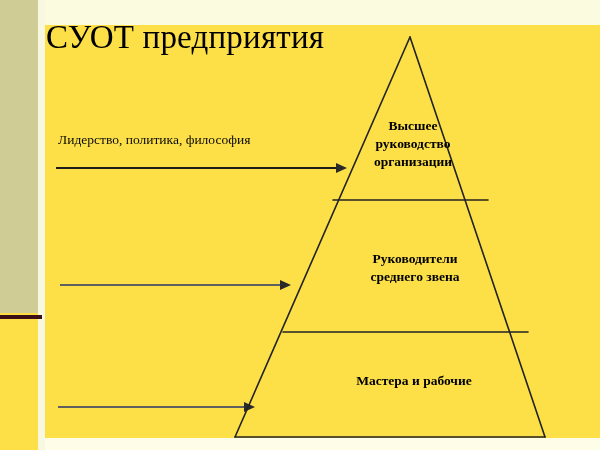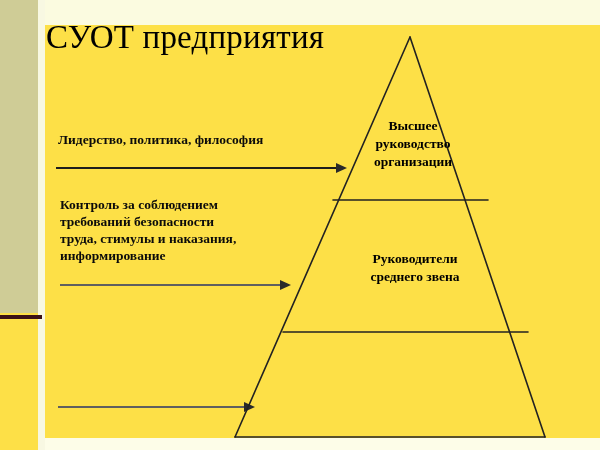--- a/index.html
+++ b/index.html
@@ -71,21 +71,21 @@
     white-space: nowrap;
     letter-spacing: 0.2px;
   }
 
   
   .note {
     position: absolute;
     color: #0b0b0b;
     font-size: 13.5px;
     line-height: 17px;
-    font-weight: 700;
+    font-weight: 400;
     white-space: pre-line;
   }
   .note-1 { left: 58px; top: 131px; }
   .note-2 { left: 60px; top: 196px; }
   .note-3 { left: 60px; top: 318px; }
 
   
   .arrow {
     position: absolute;
     height: 2px;
@@ -144,35 +144,32 @@
   <div class="band-bottom"></div>
   <div class="side-olive"></div>
   <div class="side-cream"></div>
   <div class="side-rule"></div>
 
   <div class="title">СУОТ предприятия</div>
 
   <div class="note note-1">Лидерство, политика, философия</div>
   <div class="arrow arrow-1"></div>
 
-  <div class="note note-2">Контроль за соблюдением
-требований безопасности
-труда, стимулы и наказания,
-информирование</div>
   <div class="arrow arrow-2"></div>
 
   <div class="arrow arrow-3"></div>
 
   <svg class="pyramid" viewBox="0 0 600 450">
     <line x1="410" y1="37" x2="235" y2="437"></line>
     <line x1="410" y1="37" x2="545" y2="437"></line>
     <line x1="235" y1="437" x2="545" y2="437"></line>
     <line x1="333" y1="200" x2="488" y2="200"></line>
     <line x1="283" y1="332" x2="528" y2="332"></line>
   </svg>
 
   <div class="tier tier-top">Высшее
 руководство
 организации</div>
   <div class="tier tier-middle">Руководители
 среднего звена</div>
+  <div class="tier tier-bottom">Мастера и рабочие</div>
 
 </div>
 
 </body></html>

